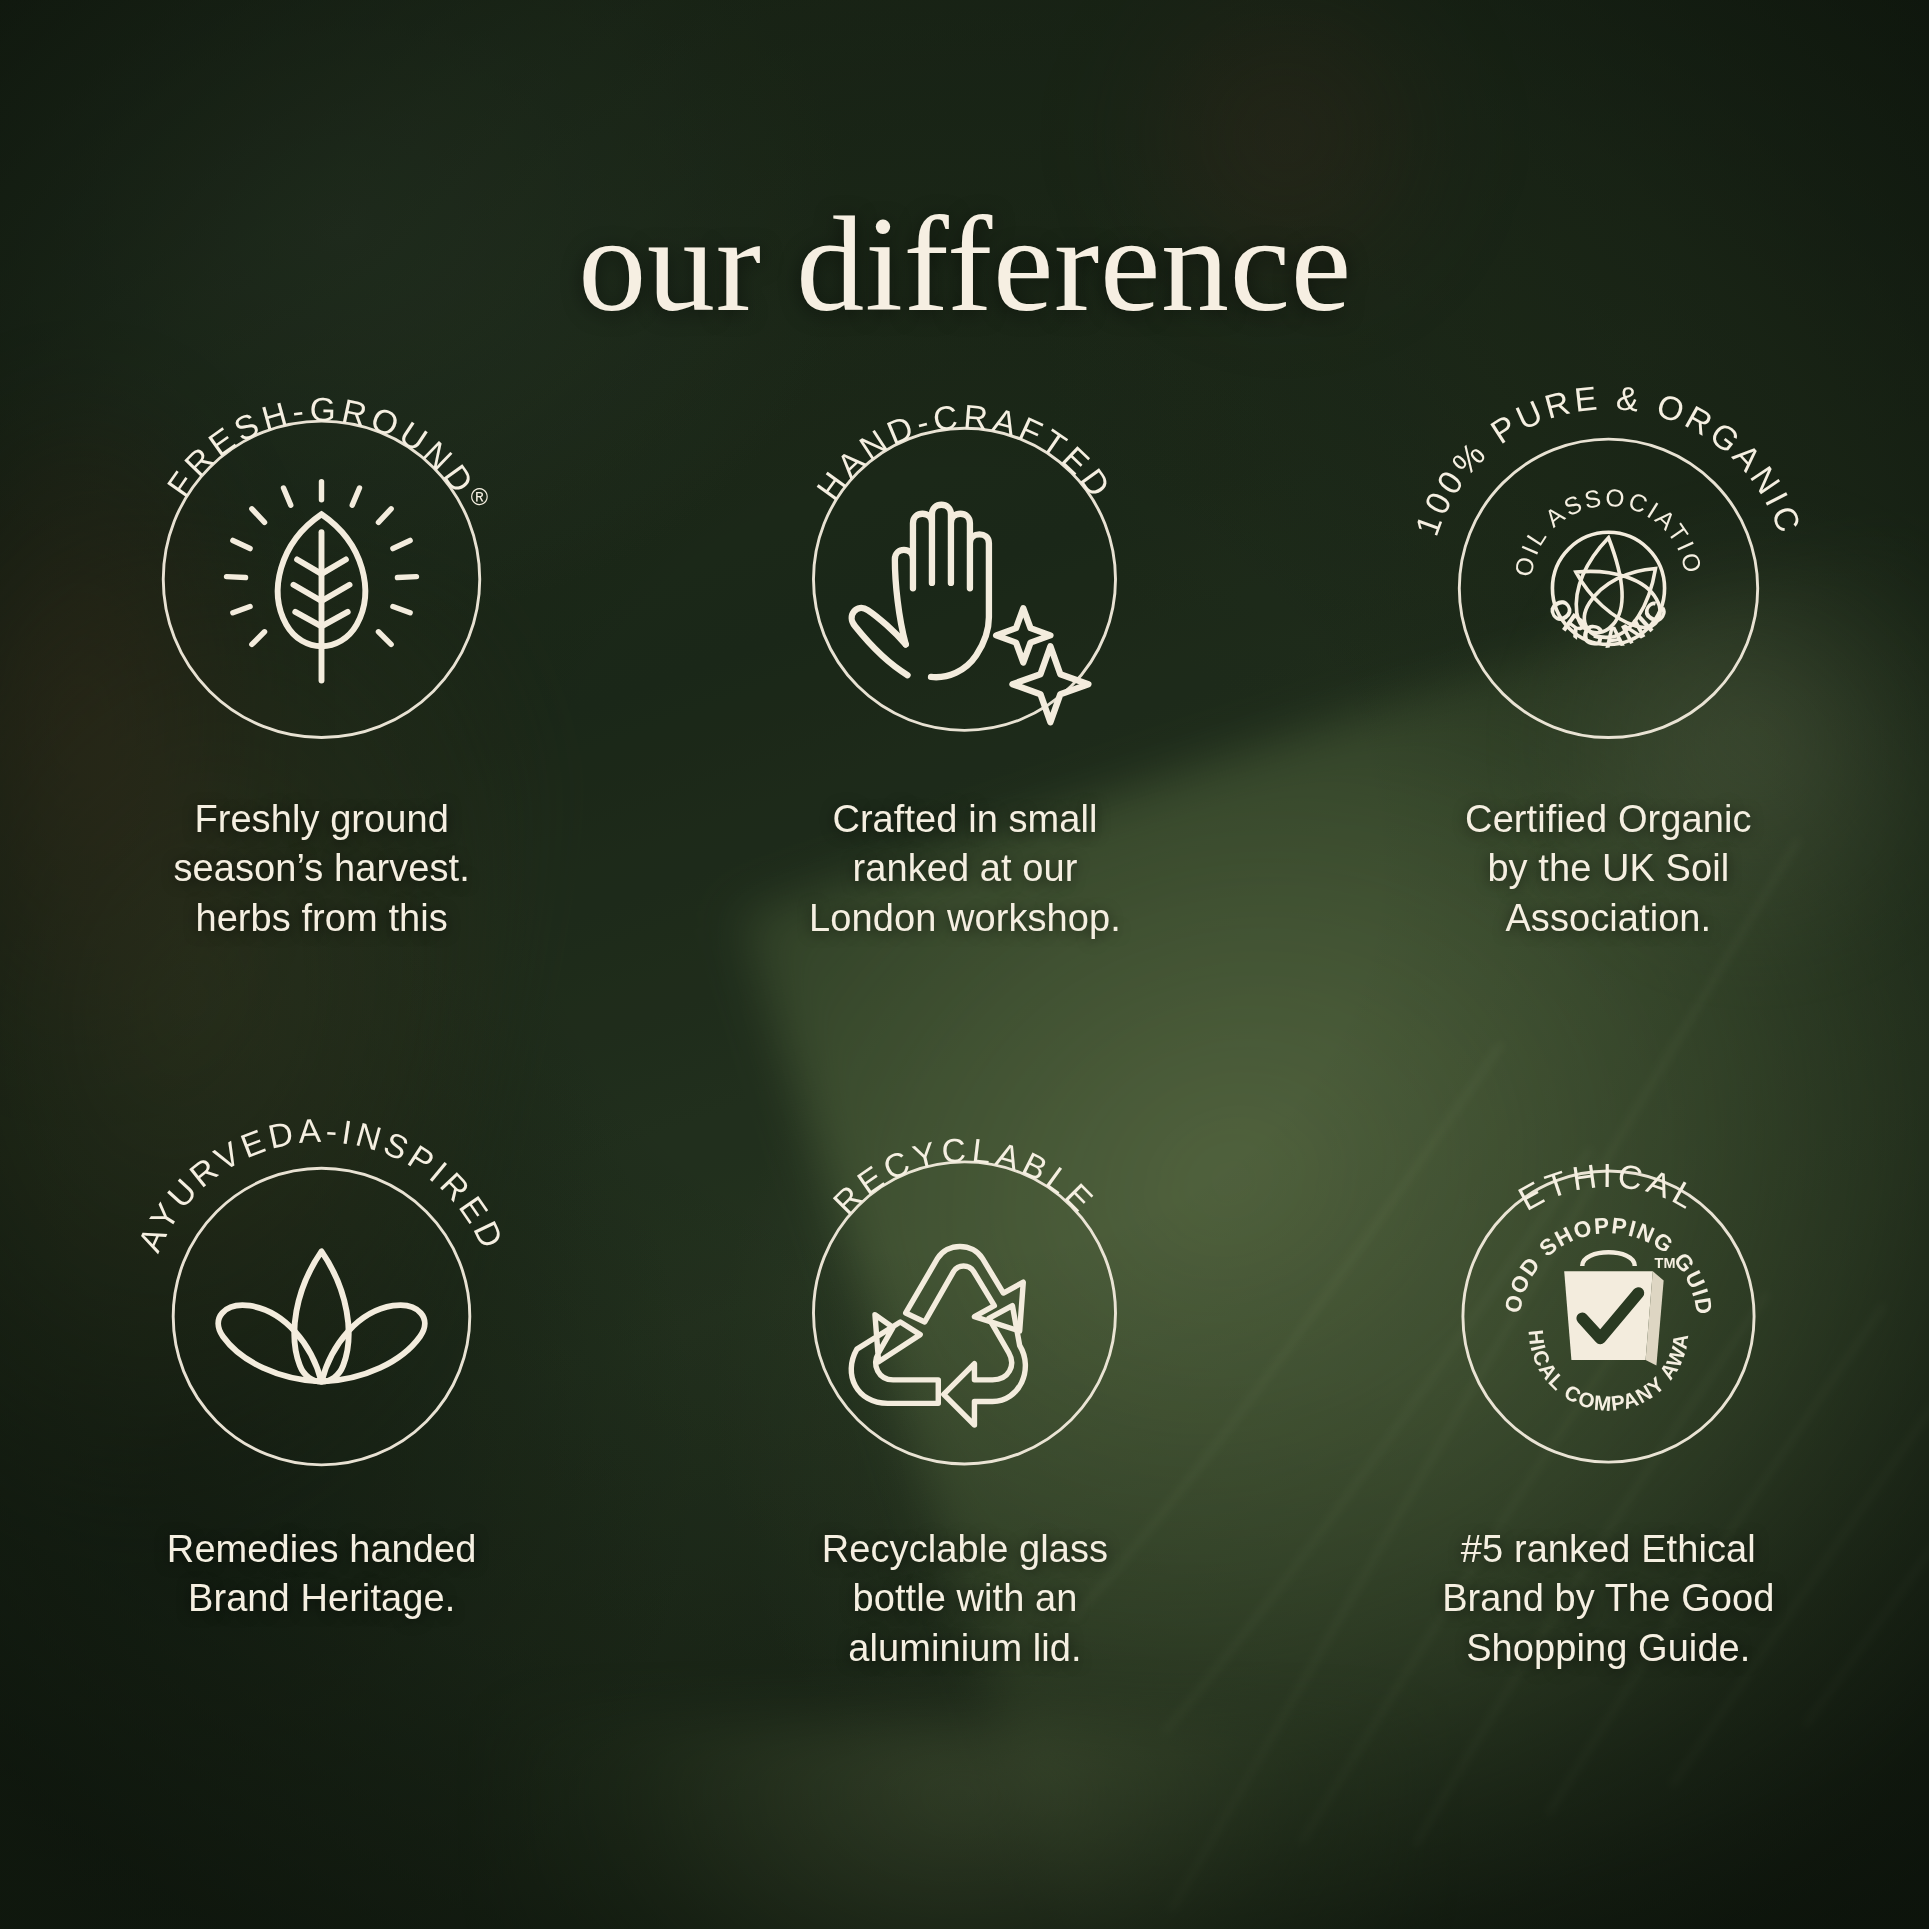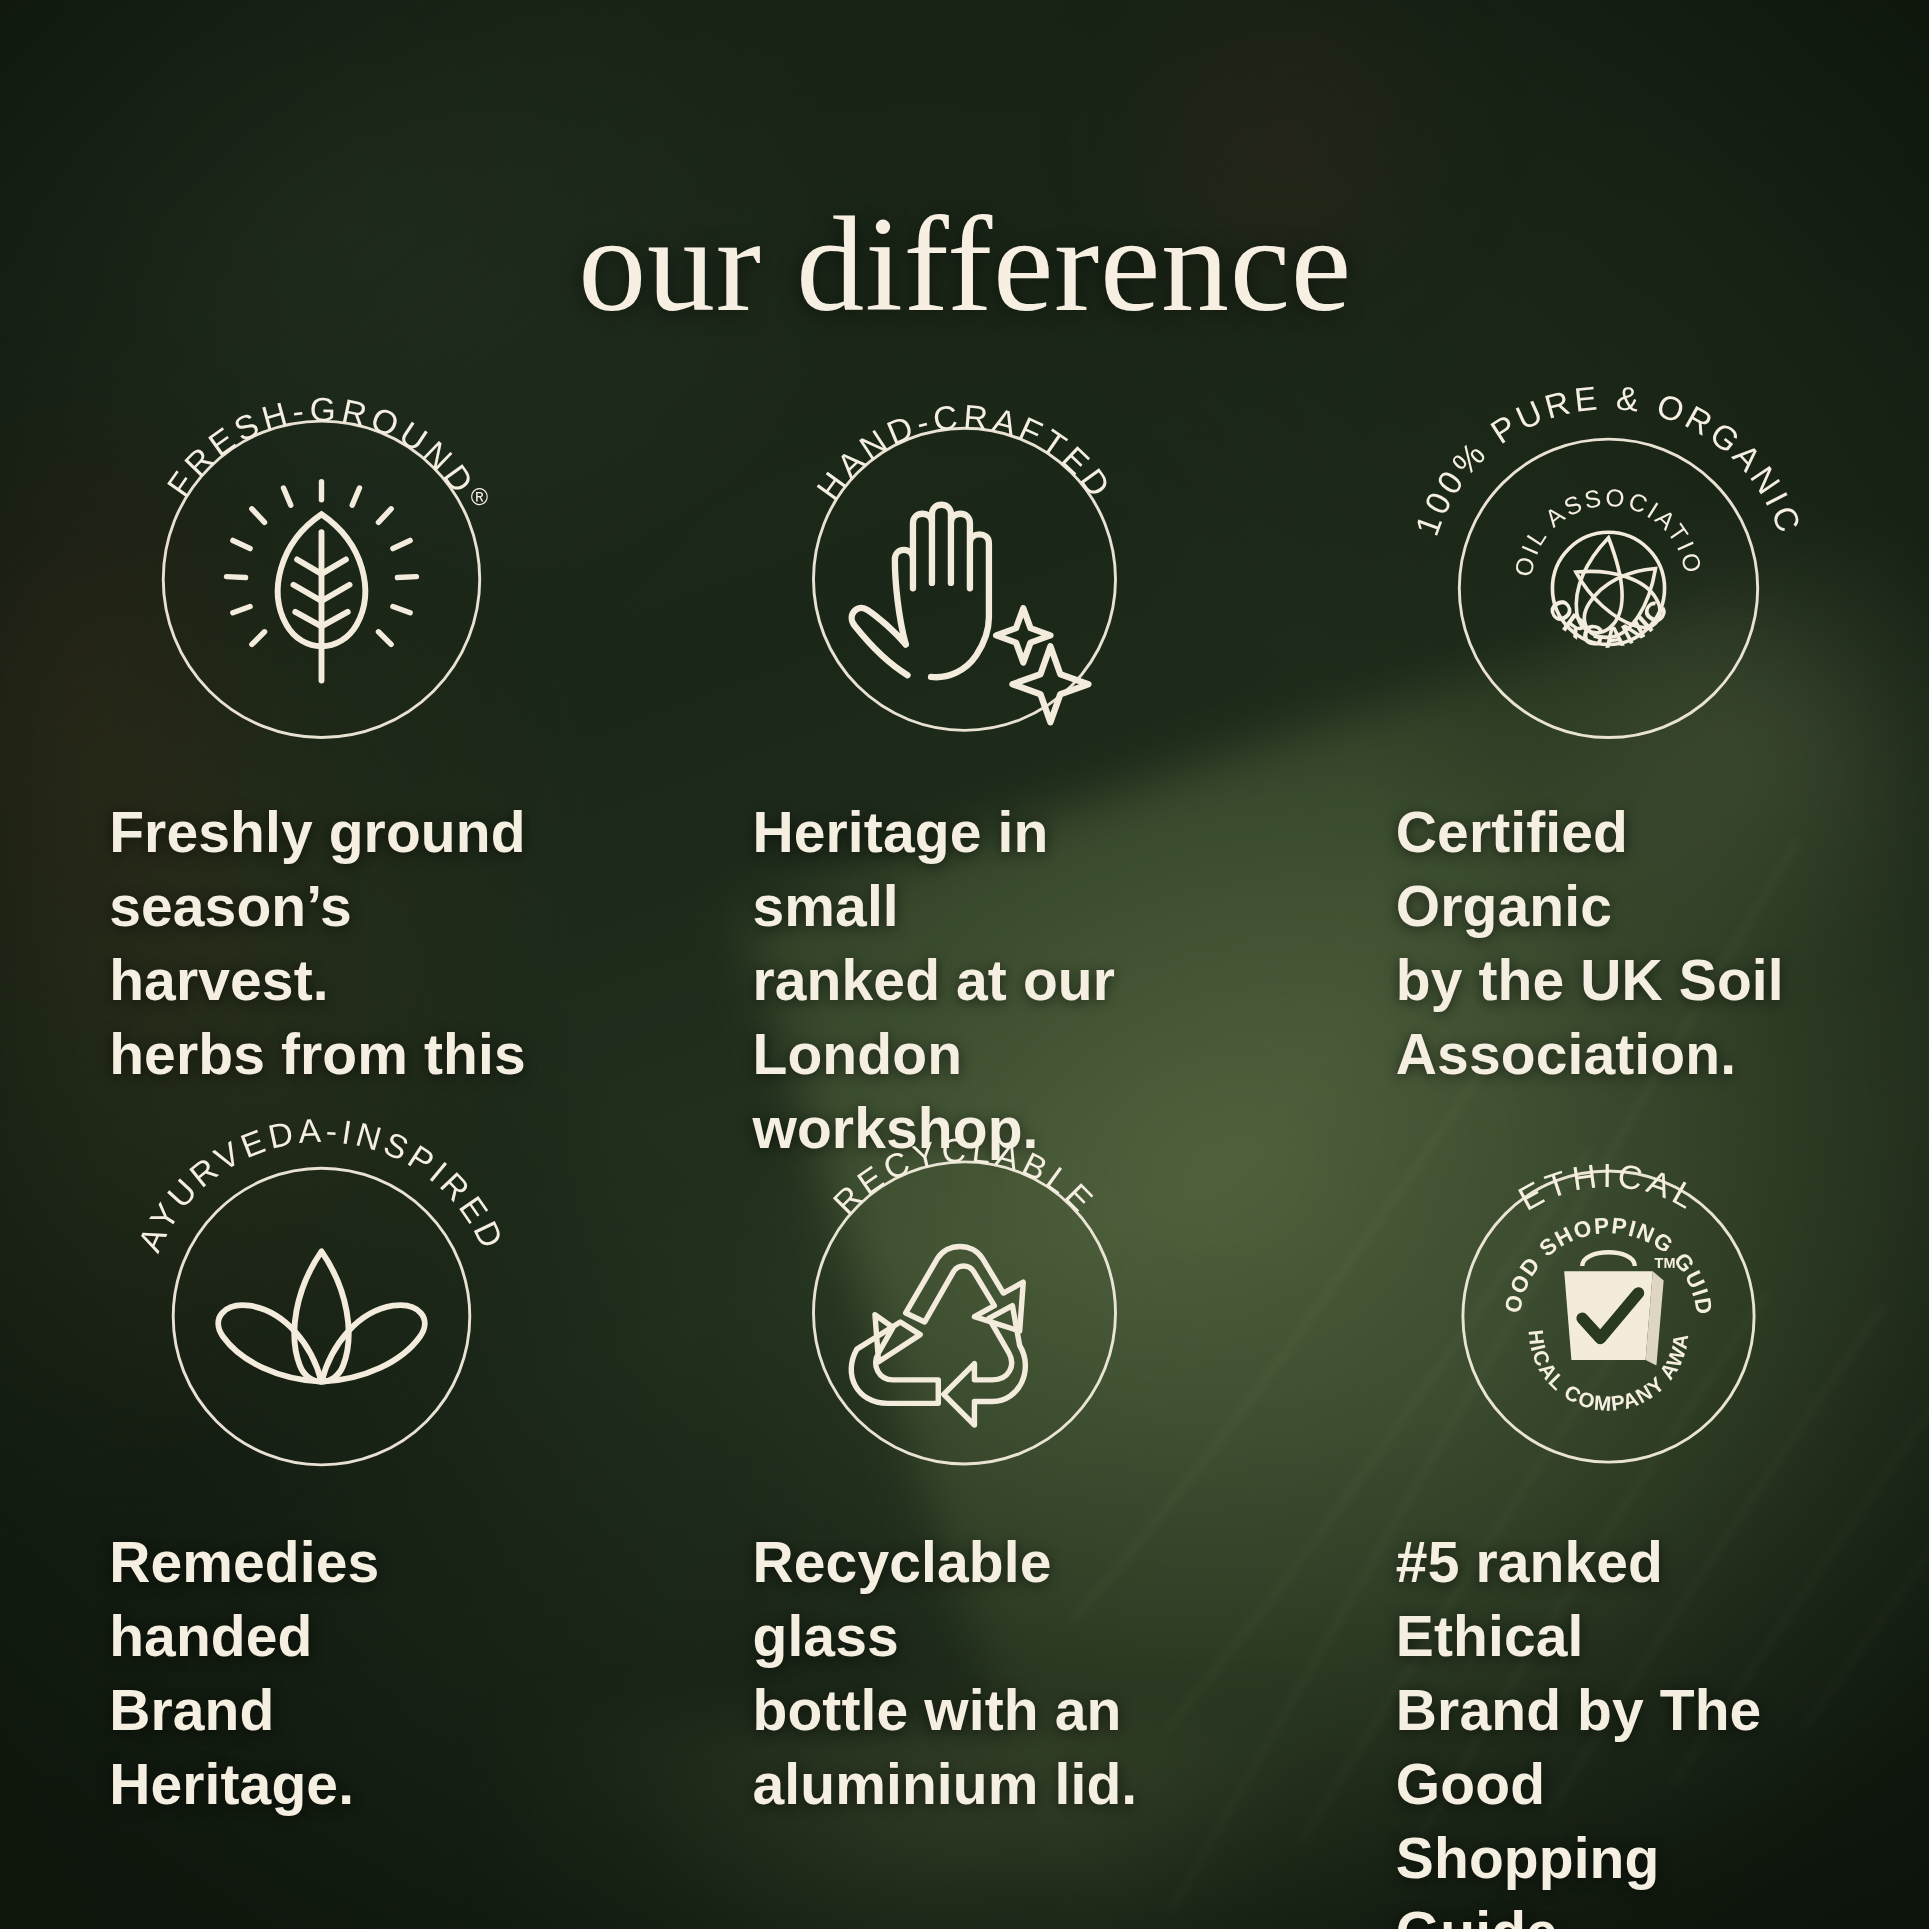--- a/index.html
+++ b/index.html
@@ -72,23 +72,23 @@
   }
   .grid{position:absolute;left:0;width:1930px;}
   #row-top{top:346px;}
   #row-bottom{top:1076px;}
   .row{display:flex;width:1930px;}
   .cell{flex:1 1 0;display:flex;flex-direction:column;align-items:center;}
 
   .badge{position:relative;width:425px;height:416px;}
   .badge svg{position:absolute;left:0;top:0;width:425px;height:416px;overflow:visible;}
   .caption{
-    margin-top:33px;width:425px;text-align:left;
+    margin-top:33px;width:425px;text-align:center;
     font-family:"Liberation Sans", sans-serif;
-    font-size:57px;line-height:1.30;color:#f5efe1;font-weight:700;
+    font-size:38px;line-height:1.30;color:#f5efe1;font-weight:400;
     text-shadow:0 1.8px 12.7px rgba(0,0,0,.55);
     letter-spacing:.002em;
   }
   #row-bottom .caption{}
 </style>
 </head>
 <body>
 
 <div id="stage">
 
@@ -190,21 +190,21 @@
                          L 262 300
                          C 262 316 256 330 248 342
                          C 236 360 216 368 198 366"></path>
                 <path d="M170 330 C 158 316 140 300 128 292 C 116 284 104 298 114 310 C 130 330 152 352 172 364"></path>
                 <path d="M300 290 L 308 312 L 330 320 L 308 328 L 300 350 L 292 328 L 270 320 L 292 312 Z"></path>
                 <path d="M330 332 L 341 363 L 372 374 L 341 385 L 330 416 L 319 385 L 288 374 L 319 363 Z"></path>
               </g>
             </svg>
           </div>
           <div class="caption">
-            <div>Heritage in small</div>
+            <div>Crafted in small</div>
             <div>ranked at our</div>
             <div>London workshop.</div>
           </div>
         </div>
 
         <div class="cell">
           <div class="badge">
             <svg viewBox="0 0 470 460">
               <defs>
                 <path id="arc-po" d="M 37,268 A 198,198 0 0 1 433,268" fill="none"></path>

